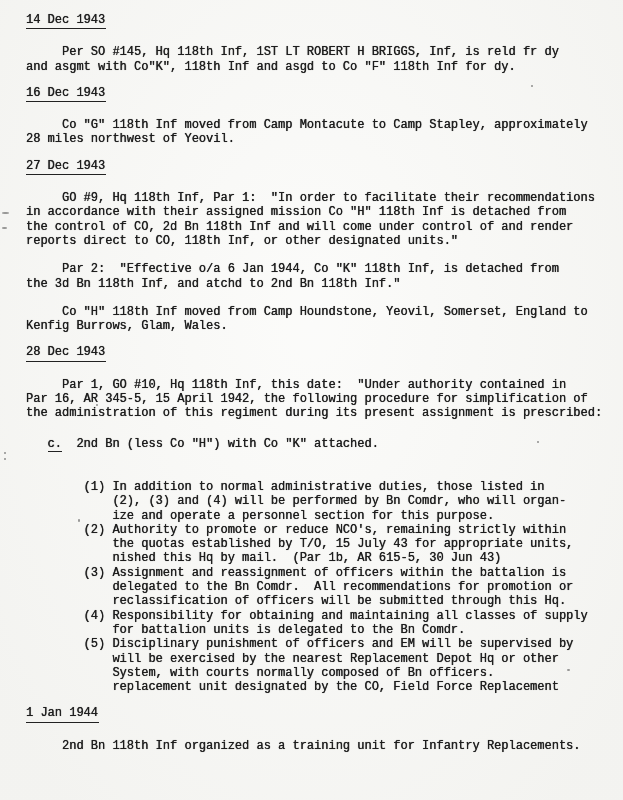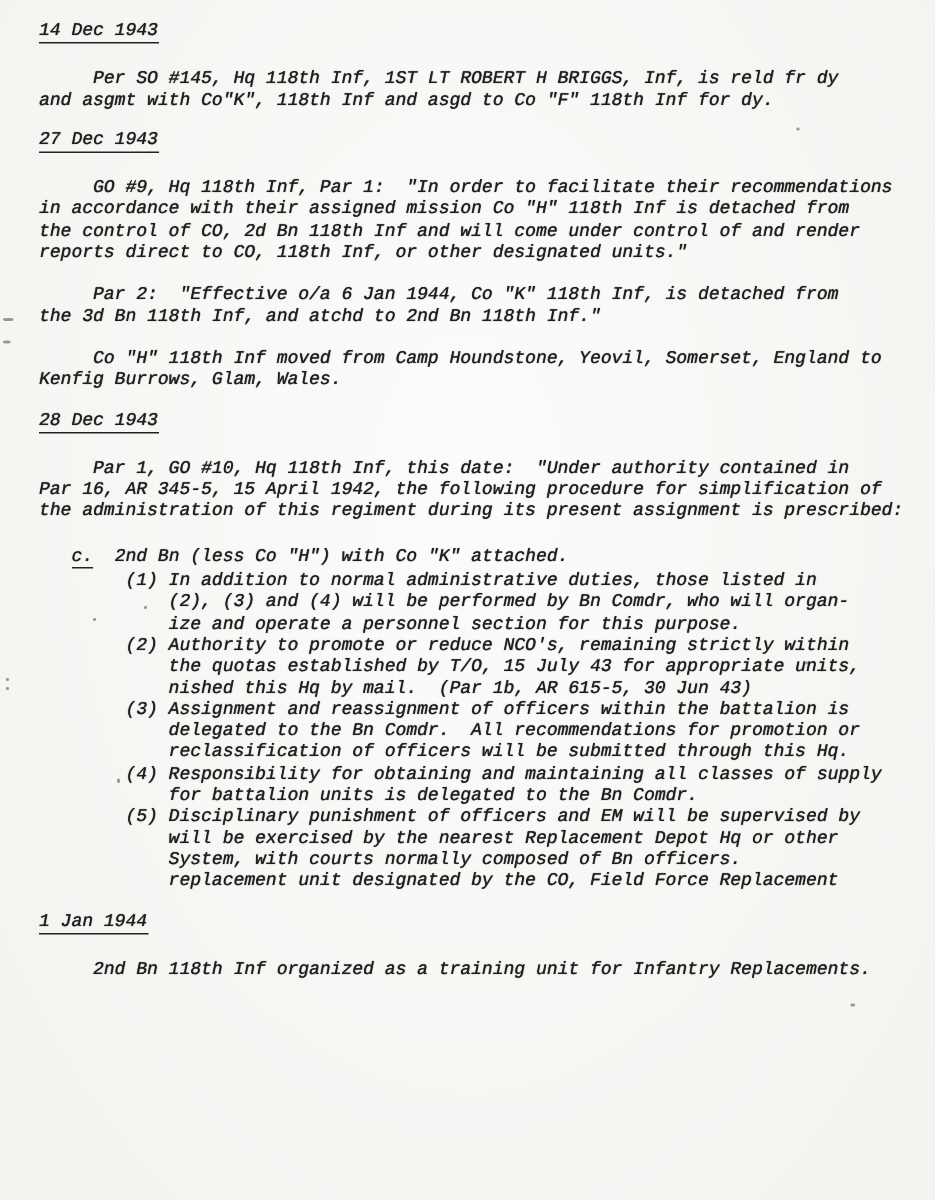--- a/index.html
+++ b/index.html
@@ -21,24 +21,24 @@
     line-height: 14.3px;
     text-shadow: 0 0 0.7px rgba(25,25,25,0.8), 0.3px 0.3px 0.4px rgba(25,25,25,0.45);
   }
   .line { white-space: pre; }
   .date-line { margin: 0 0 16px 0; }
   .date {
     display: inline-block;
     padding: 0 1px 1px 0;
     border-bottom: 1.6px solid #222;
   }
-  .entry { margin-bottom: 12px; font-style: italic; }
+  .entry { margin-bottom: 12px; }
   .para { margin: 0 0 14px 0; }
   .para:last-child { margin-bottom: 0; }
-  .subitem { margin: 16px 0 1px 0; }
+  .subitem { margin: 16px 0 28px 0; }
   .subitem .u {
     display: inline-block;
     border-bottom: 1.4px solid #222;
     padding-bottom: 0px;
   }
   .list { margin: 0; }
   
   .artifact { position: absolute; background: #4a4a4a; opacity: 0.55; border-radius: 40%; }
   .a1 { left: 2px;  top: 212px; width: 7px; height: 2px; }
   .a2 { left: 2px;  top: 227px; width: 5px; height: 2px; }
@@ -64,20 +64,27 @@
   <span class="artifact a7"></span>
   <span class="artifact a8"></span>
   <span class="artifact a9"></span>
   <span class="artifact a10"></span>
   <div id="doc-body">
       <div class="entry">
         <div class="date-line"><span class="date">14 Dec 1943</span></div>
         <div class="para">
           <div class="line">     Per SO #145, Hq 118th Inf, 1ST LT ROBERT H BRIGGS, Inf, is reld fr dy</div>
           <div class="line">and asgmt with Co"K", 118th Inf and asgd to Co "F" 118th Inf for dy.</div>
+        </div>
+      </div>
+      <div class="entry">
+        <div class="date-line"><span class="date">16 Dec 1943</span></div>
+        <div class="para">
+          <div class="line">     Co "G" 118th Inf moved from Camp Montacute to Camp Stapley, approximately</div>
+          <div class="line">28 miles northwest of Yeovil.</div>
         </div>
       </div>
       <div class="entry">
         <div class="date-line"><span class="date">27 Dec 1943</span></div>
         <div class="para">
           <div class="line">     GO #9, Hq 118th Inf, Par 1:  "In order to facilitate their recommendations</div>
           <div class="line">in accordance with their assigned mission Co "H" 118th Inf is detached from</div>
           <div class="line">the control of CO, 2d Bn 118th Inf and will come under control of and render</div>
           <div class="line">reports direct to CO, 118th Inf, or other designated units."</div>
         </div>

